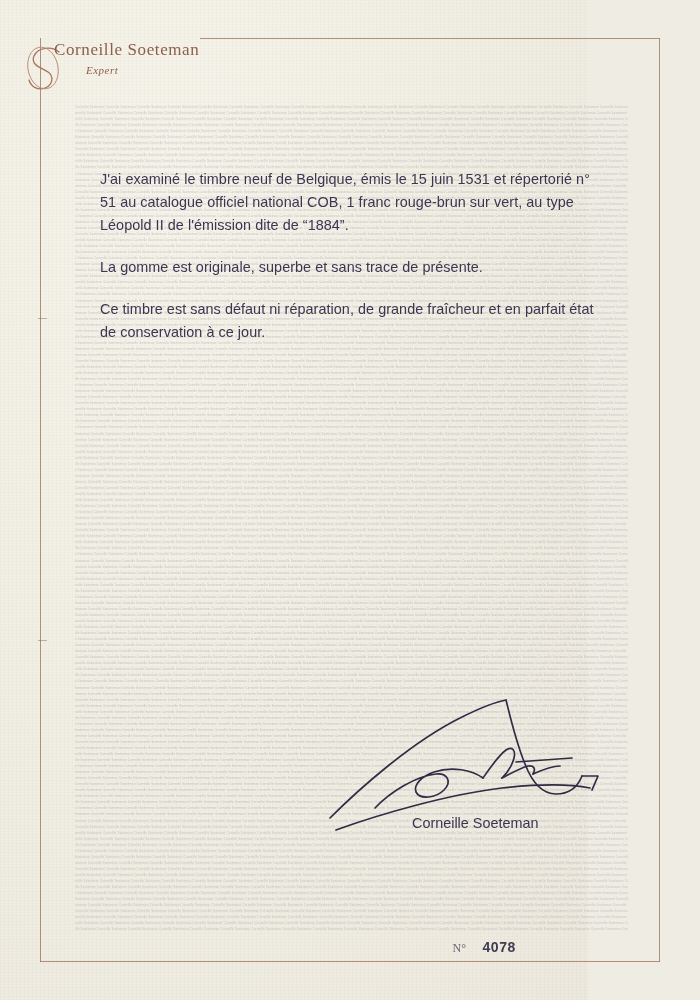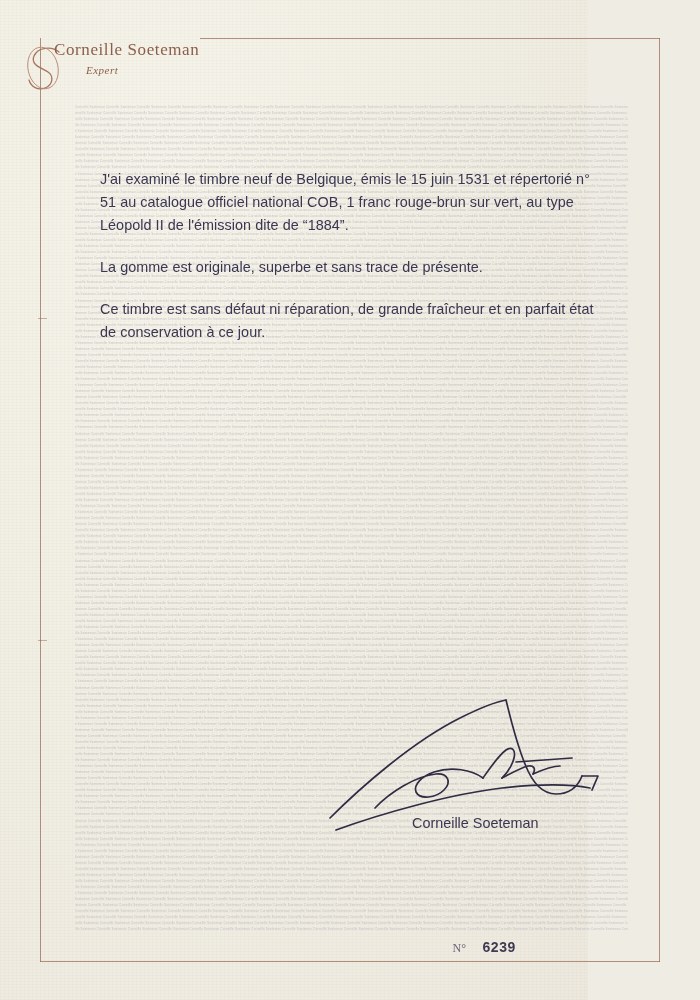--- a/index.html
+++ b/index.html
@@ -368,16 +368,16 @@
         <path d="M182 88 C190 84, 200 78, 208 76 C214 75, 216 79, 213 84"></path>
         <path d="M213 84 C222 80, 232 76, 240 76"></path>
         <path d="M196 72 L252 68"></path>
         <path d="M16 140 C60 124, 130 104, 182 98 C220 94, 250 94, 270 98"></path>
       </g>
     </svg>
     <div class="sig-name">Corneille Soeteman</div>
   </div>
 
   <div class="serial">
-    <span class="lbl">N°</span><span class="num">6239</span>
+    <span class="lbl">N°</span><span class="num">4078</span>
   </div>
 
 </div>
 
 </body></html>

